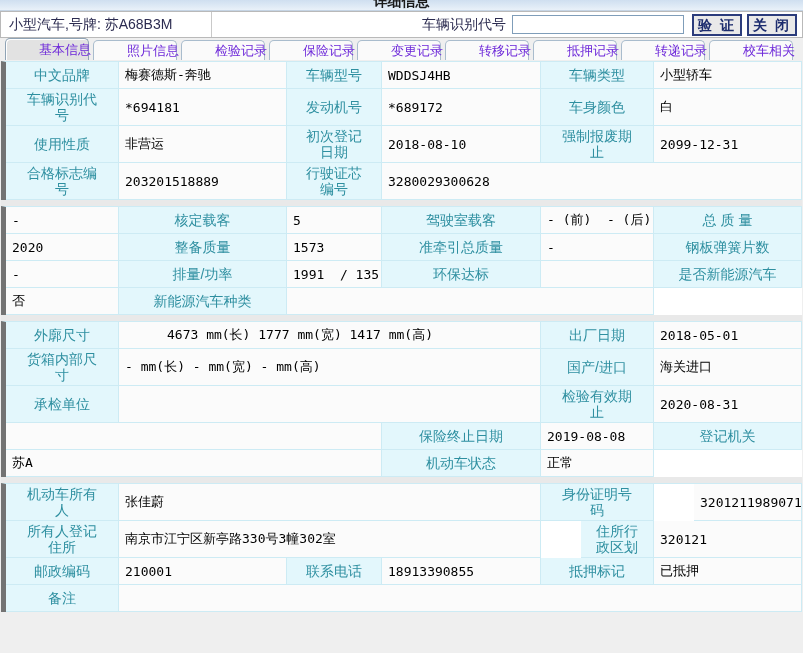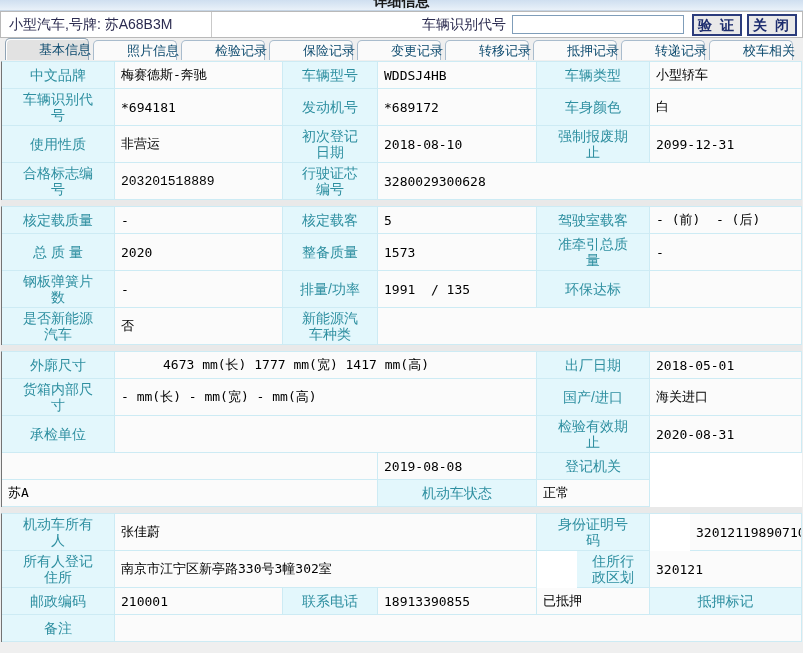--- a/index.html
+++ b/index.html
@@ -82,21 +82,21 @@
     background: #EFEFEF;
   }
   .tab {
     height: 20px;
     width: 84px;
     margin-right: 4px;
     display: flex;
     align-items: center;
     justify-content: center;
     font-size: 13px;
-    color: #0c4a6e;
+    color: #6d28d9;
     background: #fafafa;
     border: 1px solid #a9bccd;
     border-bottom: none;
     border-radius: 5px 5px 0 0;
     cursor: pointer;
     white-space: nowrap;
     padding-left: 36px;
   }
   .tab.active {
     background: #e2e2e2;
@@ -105,21 +105,21 @@
     height: 22px;
   }
   
   .table-wrap { padding: 1px; }
   .grid {
     display: grid;
     grid-template-columns: 113px 168px 95px 159px 113px 1fr;
     width: 801px;
     background: #fff;
     border-top: 1px solid #cdebf4;
-    border-left: 1px solid #737373;
+    border-left: 5px solid #737373;
   }
   .cell {
     border-right: 1px solid #cdebf4;
     border-bottom: 1px solid #cdebf4;
     min-height: 27px;
     display: flex;
     align-items: center;
   }
   .cell.lbl {
     background: #e3f7fc;
@@ -183,27 +183,26 @@
       <div class="cell val" style="grid-column: span 1;">*689172</div>
       <div class="cell lbl" style="grid-column: span 1;">车身颜色</div>
       <div class="cell val" style="grid-column: span 1;">白</div>
       <div class="cell lbl" style="grid-column: span 1;">使用性质</div>
       <div class="cell val" style="grid-column: span 1;">非营运</div>
       <div class="cell lbl" style="grid-column: span 1;">初次登记日期</div>
       <div class="cell val" style="grid-column: span 1;">2018-08-10</div>
       <div class="cell lbl" style="grid-column: span 1;">强制报废期止</div>
       <div class="cell val" style="grid-column: span 1;">2099-12-31</div>
       <div class="cell lbl" style="grid-column: span 1;">合格标志编号</div>
-      <div class="cell val" style="grid-column: span 1; font-family: Liberation Mono, monospace;">203201518889</div>
+      <div class="cell val" style="grid-column: span 1;">203201518889</div>
       <div class="cell lbl" style="grid-column: span 1;">行驶证芯编号</div>
       <div class="cell val" style="grid-column: span 3;">3280029300628</div>
     </div>
     <div class="gap"></div>
     <div class="grid">
-      <div class="cell lbl" style="grid-column: span 1;">核定载质量</div>
       <div class="cell val" style="grid-column: span 1;">-</div>
       <div class="cell lbl" style="grid-column: span 1;">核定载客</div>
       <div class="cell val" style="grid-column: span 1;">5</div>
       <div class="cell lbl" style="grid-column: span 1;">驾驶室载客</div>
       <div class="cell val" style="grid-column: span 1;">- (前)  - (后)</div>
       <div class="cell lbl" style="grid-column: span 1;">总 质 量</div>
       <div class="cell val" style="grid-column: span 1;">2020</div>
       <div class="cell lbl" style="grid-column: span 1;">整备质量</div>
       <div class="cell val" style="grid-column: span 1;">1573</div>
       <div class="cell lbl" style="grid-column: span 1;">准牵引总质量</div>
@@ -227,38 +226,39 @@
       <div class="cell val" style="grid-column: span 1;">2018-05-01</div>
       <div class="cell lbl" style="grid-column: span 1;">货箱内部尺寸</div>
       <div class="cell val" style="grid-column: span 3;">- mm(长) - mm(宽) - mm(高)</div>
       <div class="cell lbl" style="grid-column: span 1;">国产/进口</div>
       <div class="cell val" style="grid-column: span 1;">海关进口</div>
       <div class="cell lbl" style="grid-column: span 1;">承检单位</div>
       <div class="cell val" style="grid-column: span 3;"></div>
       <div class="cell lbl" style="grid-column: span 1;">检验有效期止</div>
       <div class="cell val" style="grid-column: span 1;">2020-08-31</div>
       <div class="cell val" style="grid-column: span 3;"></div>
+      <div class="cell lbl" style="grid-column: span 1;">保险终止日期</div>
       <div class="cell val" style="grid-column: span 1;">2019-08-08</div>
       <div class="cell lbl" style="grid-column: span 1;">登记机关</div>
       <div class="cell val" style="grid-column: span 3;">苏A</div>
       <div class="cell lbl" style="grid-column: span 1;">机动车状态</div>
       <div class="cell val" style="grid-column: span 1;">正常</div>
     </div>
     <div class="gap"></div>
     <div class="grid">
       <div class="cell lbl" style="grid-column: span 1;">机动车所有人</div>
       <div class="cell val" style="grid-column: span 3;">张佳蔚</div>
       <div class="cell lbl" style="grid-column: span 1;">身份证明号码</div>
       <div class="cell val" style="grid-column: span 1; margin-left: 40px;">320121198907100041</div>
       <div class="cell lbl" style="grid-column: span 1;">所有人登记住所</div>
       <div class="cell val" style="grid-column: span 3;">南京市江宁区新亭路330号3幢302室</div>
       <div class="cell lbl" style="grid-column: span 1; margin-left: 40px;">住所行政区划</div>
       <div class="cell val" style="grid-column: span 1;">320121</div>
       <div class="cell lbl" style="grid-column: span 1;">邮政编码</div>
       <div class="cell val" style="grid-column: span 1;">210001</div>
       <div class="cell lbl" style="grid-column: span 1;">联系电话</div>
       <div class="cell val" style="grid-column: span 1;">18913390855</div>
+      <div class="cell lbl" style="grid-column: span 1;">抵押标记</div>
       <div class="cell val" style="grid-column: span 1;">已抵押</div>
-      <div class="cell lbl" style="grid-column: span 1;">抵押标记</div>
       <div class="cell lbl" style="grid-column: span 1;">备注</div>
       <div class="cell val" style="grid-column: span 5;"></div>
     </div>
   </div>
 
 </body></html>

